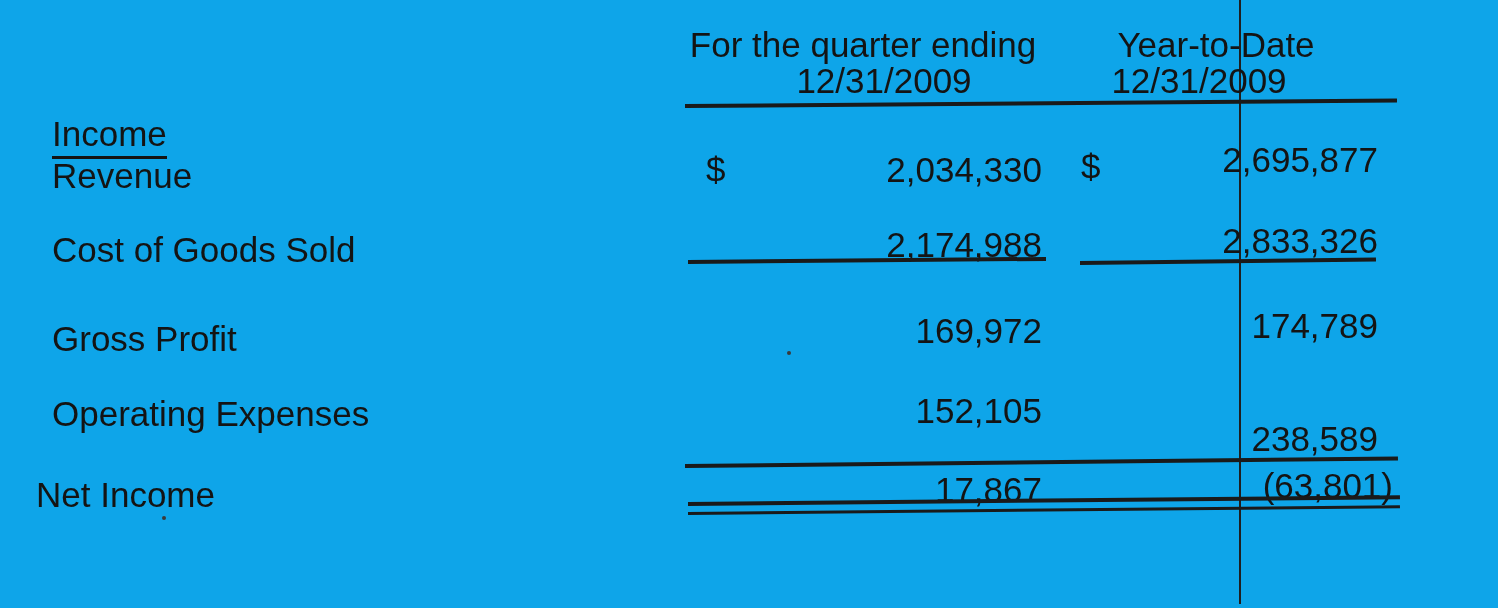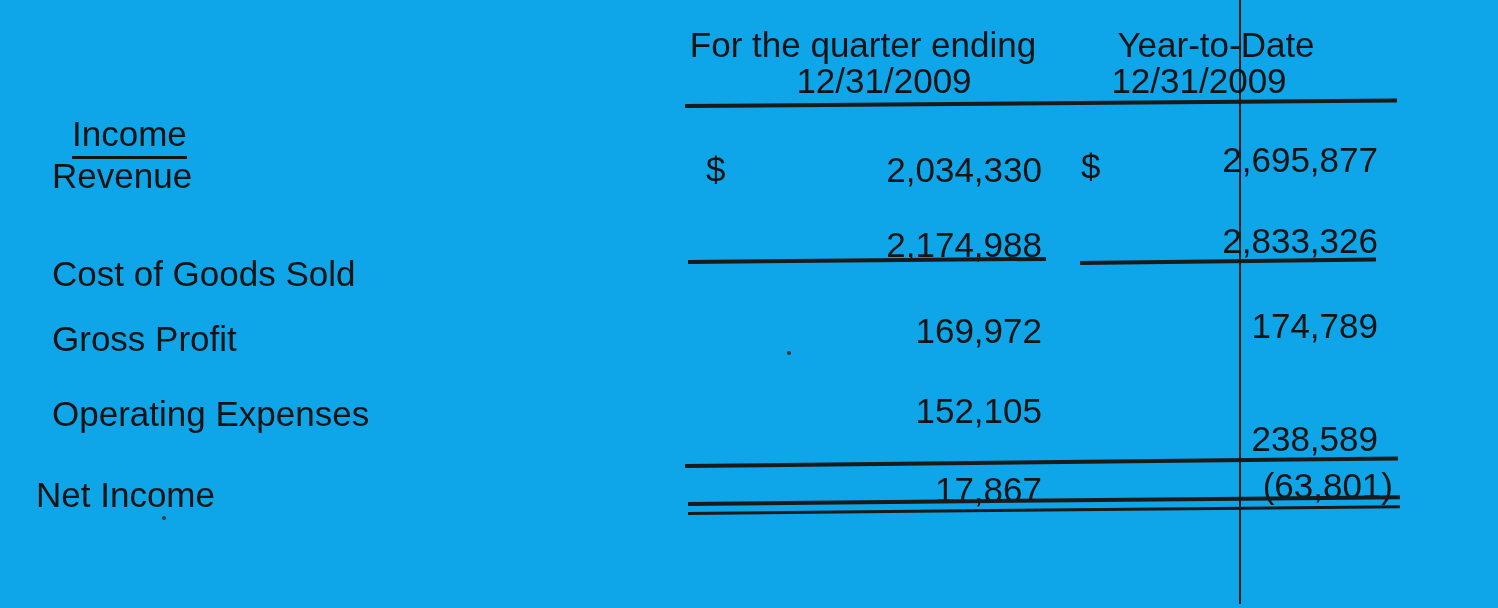--- a/index.html
+++ b/index.html
@@ -31,21 +31,20 @@
     background: #1a1a1a;
     transform-origin: left center;
   }
   .vrule {
     position: absolute;
     background: #1f1f1f;
   }
   .underlined {
     border-bottom: 3px solid #141414;
     padding-bottom: 3px;
-    margin-left: 20px;
   }
   .speck {
     position: absolute;
     width: 4px;
     height: 4px;
     background: #3a3a3a;
     border-radius: 50%;
   }
 </style>
 </head>
@@ -61,21 +60,21 @@
   <div class="txt center" style="left:1036px; top:26px; width:360px;">Year-to-Date</div>
   <div class="txt center" style="left:1019px; top:62px; width:360px;">12/31/2009</div>
 
   <div class="hrule" style="left:685px; top:104px; width:712px; height:4px; transform:rotate(-0.45deg);"></div>
 
   <div class="txt" style="left:52px; top:115px;">
     <span class="underlined">Income</span>
   </div>
 
   <div class="txt" style="left:52px; top:157px;">Revenue</div>
-  <div class="txt" style="left:52px; top:231px;margin-top:24px;">Cost of Goods Sold</div>
+  <div class="txt" style="left:52px; top:231px;">Cost of Goods Sold</div>
   <div class="txt" style="left:52px; top:320px;">Gross Profit</div>
   <div class="txt" style="left:52px; top:395px;">Operating Expenses</div>
   <div class="txt" style="left:36px; top:476px;text-align:right;">Net Income</div>
 
   <div class="txt" style="left:706px; top:151px;">$</div>
   <div class="txt right" style="left:700px; top:151px; width:342px;">2,034,330</div>
 
   <div class="txt" style="left:1081px; top:148px;">$</div>
   <div class="txt right" style="left:1086px; top:141px; width:292px;">2,695,877</div>
 

